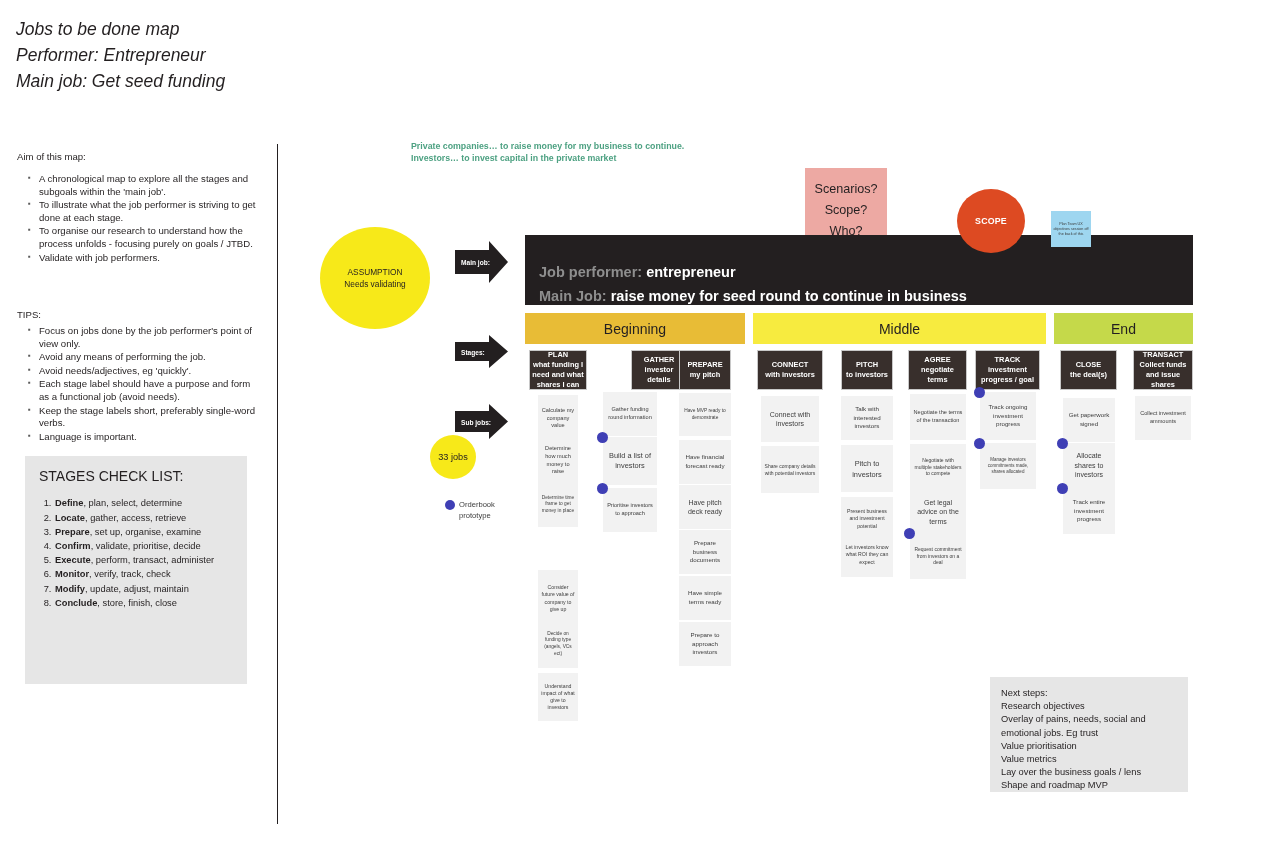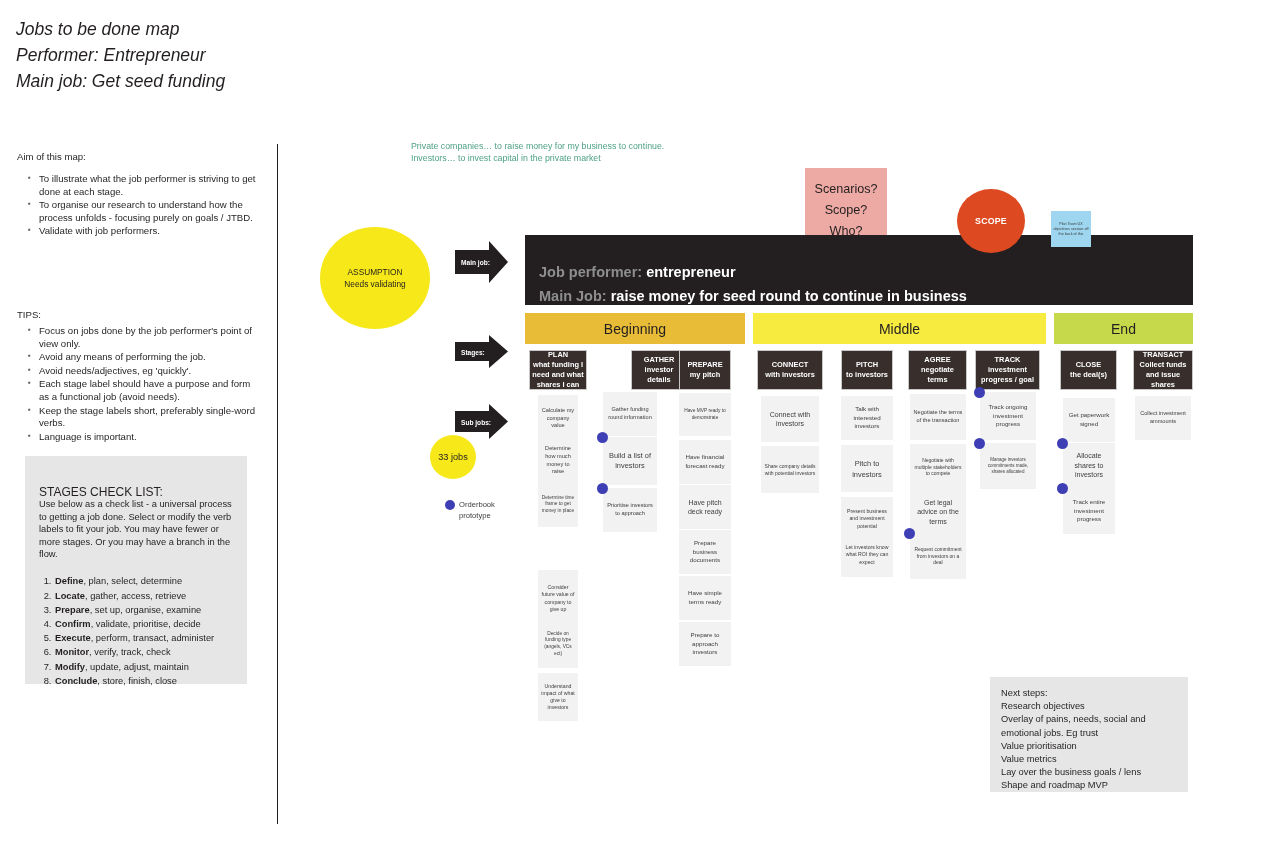--- a/index.html
+++ b/index.html
@@ -46,36 +46,36 @@
   #tips-block { position: absolute; left: 17px; top: 308px; width: 245px; }
   #tips-block .hd { font-size: 9.6px; line-height: 14px; margin-bottom: 3px; }
 
   
   #checklist {
     position: absolute; left: 25px; top: 456px;
     width: 222px; height: 228px;
     background: #e6e6e6;
     padding: 14px 14px 0 14px;
   }
-  #checklist .cl-head { font-size: 12px; line-height: 12.4px; margin-top: 16px; }
+  #checklist .cl-head { font-size: 14px; line-height: 12.4px; }
   #checklist .cl-intro { font-size: 9.3px; line-height: 12.4px; }
   #checklist ol {
     margin: 14px 0 0 0; padding-left: 15px;
     font-size: 9.3px; line-height: 14.2px;
   }
   #checklist ol li { padding-left: 1px; }
   #checklist ol li b { font-weight: 700; }
 
   
   #canvas { position: absolute; left: 0; top: 0; width: 1263px; height: 859px; }
 
   
   #green-note {
     position: absolute; left: 411px; top: 140px;
-    font-size: 8.8px; line-height: 12.4px; font-weight: 400; color: #4da182;
+    font-size: 8.8px; line-height: 12.4px; font-weight: 700; color: #4da182;
     white-space: nowrap;
   }
 
   
   #assumption {
     position: absolute; left: 320px; top: 227px;
     width: 110px; height: 102px;
     background: #f7e919; border-radius: 50%;
     display: flex; flex-direction: column; align-items: center; justify-content: center;
     font-size: 8.3px; line-height: 12px; text-align: center; color: #231f20;
@@ -192,41 +192,41 @@
   <div class="tline">Jobs to be done map</div>
   <div class="tline">Performer: Entrepreneur</div>
   <div class="tline">Main job: Get seed funding</div>
 </div>
 
 <div id="divider"></div>
 
 <div id="aim-block">
   <div class="hd">Aim of this map:</div>
   <ul id="aim-list">
+      <li>A chronological map to explore all the stages and subgoals within the 'main job'.</li>
       <li>To illustrate what the job performer is striving to get done at each stage.</li>
       <li>To organise our research to understand how the process unfolds - focusing purely on goals / JTBD.</li>
       <li>Validate with job performers.</li>
     </ul>
 </div>
 
 <div id="tips-block">
   <div class="hd">TIPS:</div>
   <ul id="tips-list">
       <li>Focus on jobs done by the job performer's point of view only.</li>
       <li>Avoid any means of performing the job.</li>
       <li>Avoid needs/adjectives, eg 'quickly'.</li>
       <li>Each stage label should have a purpose and form as a functional job (avoid needs).</li>
       <li>Keep the stage labels short, preferably single-word verbs.</li>
       <li>Language is important.</li>
     </ul>
 </div>
 
 <div id="checklist">
   <div class="cl-head">STAGES CHECK LIST:</div>
-  <div class="cl-intro">Use below as a check list - a universal process to getting a job done. Select or modify the verb labels to fit your job. You may have fewer or more stages. Or you may have a branch in the flow.</div>
   <ol id="checklist-steps">
       <li><b>Define</b><span>, plan, select, determine</span></li>
       <li><b>Locate</b><span>, gather, access, retrieve</span></li>
       <li><b>Prepare</b><span>, set up, organise, examine</span></li>
       <li><b>Confirm</b><span>, validate, prioritise, decide</span></li>
       <li><b>Execute</b><span>, perform, transact, administer</span></li>
       <li><b>Monitor</b><span>, verify, track, check</span></li>
       <li><b>Modify</b><span>, update, adjust, maintain</span></li>
       <li><b>Conclude</b><span>, store, finish, close</span></li>
     </ol>

